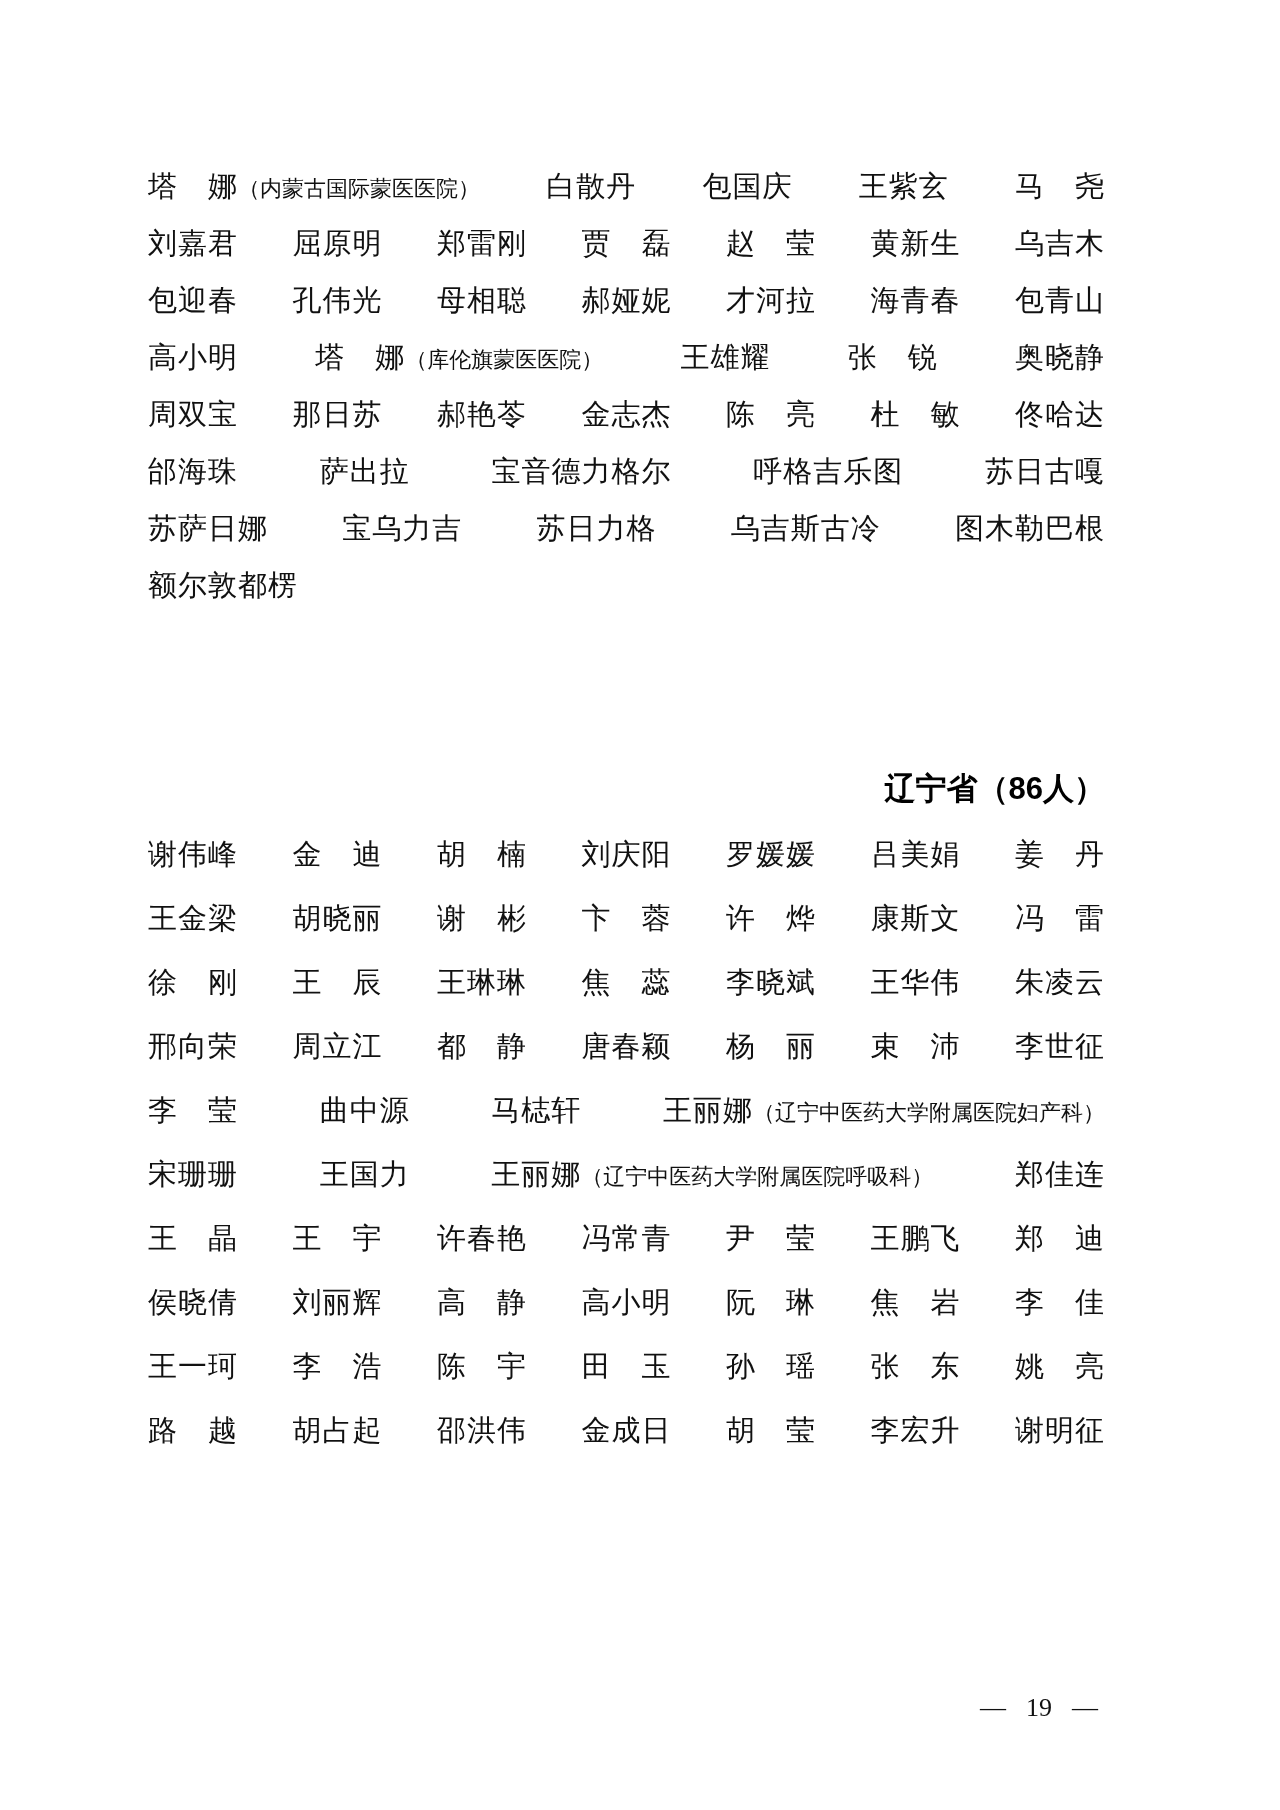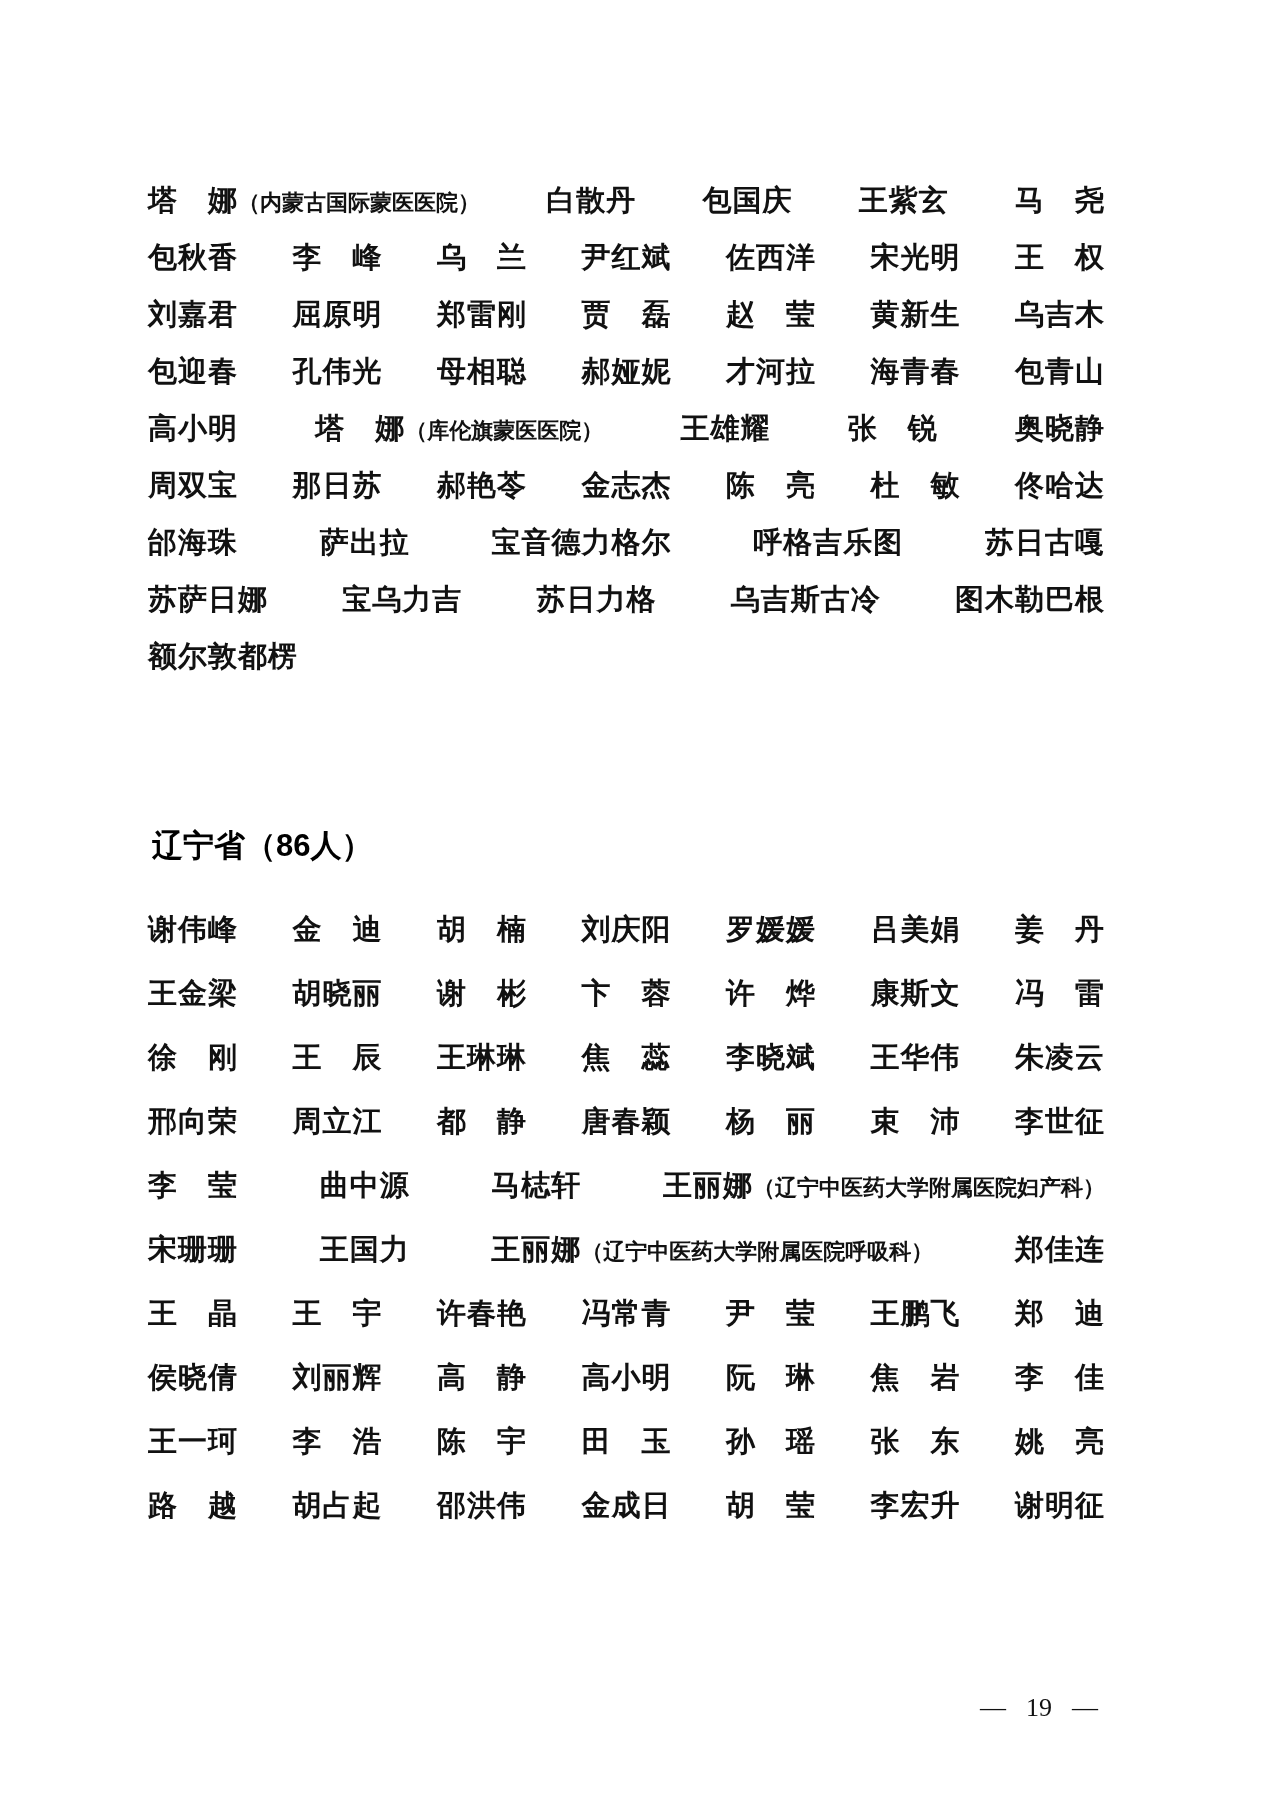--- a/index.html
+++ b/index.html
@@ -18,23 +18,21 @@
   }
   .content {
     position: absolute;
     left: 148px;
     right: 175px;
     top: 172px;
   }
   .row {
     display: flex;
     justify-content: space-between;
-    align-items: center;
     height: 57px;
-    font-weight: bold;
   }
   .section-liaoning .row {
     height: 64px;
   }
   .row.single {
     justify-content: flex-start;
   }
   .name {
     font-size: 29px;
     letter-spacing: 1px;
@@ -45,20 +43,21 @@
     font-size: 22px;
     letter-spacing: 0;
   }
   .heading {
     margin: 140px 0 30px 4px;
     font-family: "Liberation Sans", "DejaVu Sans", sans-serif;
     font-weight: 700;
     font-size: 31px;
     line-height: 42px;
     color: #000000;
+    text-align: right;
   }
   .pageno {
     position: absolute;
     top: 1693px;
     right: 182px;
     display: flex;
     align-items: center;
     gap: 20px;
     font-size: 26px;
     color: #111111;
@@ -74,29 +73,20 @@
     <section class="section section-neimenggu">
       <div class="rows">
           <div class="row">
             <span class="name">塔　娜<span class="note">（内蒙古国际蒙医医院）</span></span>
             <span class="name">白散丹</span>
             <span class="name">包国庆</span>
             <span class="name">王紫玄</span>
             <span class="name">马　尧</span>
           </div>
           <div class="row">
-            <span class="name">包秋香</span>
-            <span class="name">李　峰</span>
-            <span class="name">乌　兰</span>
-            <span class="name">尹红斌</span>
-            <span class="name">佐西洋</span>
-            <span class="name">宋光明</span>
-            <span class="name">王　权</span>
-          </div>
-          <div class="row">
             <span class="name">刘嘉君</span>
             <span class="name">屈原明</span>
             <span class="name">郑雷刚</span>
             <span class="name">贾　磊</span>
             <span class="name">赵　莹</span>
             <span class="name">黄新生</span>
             <span class="name">乌吉木</span>
           </div>
           <div class="row">
             <span class="name">包迎春</span>

